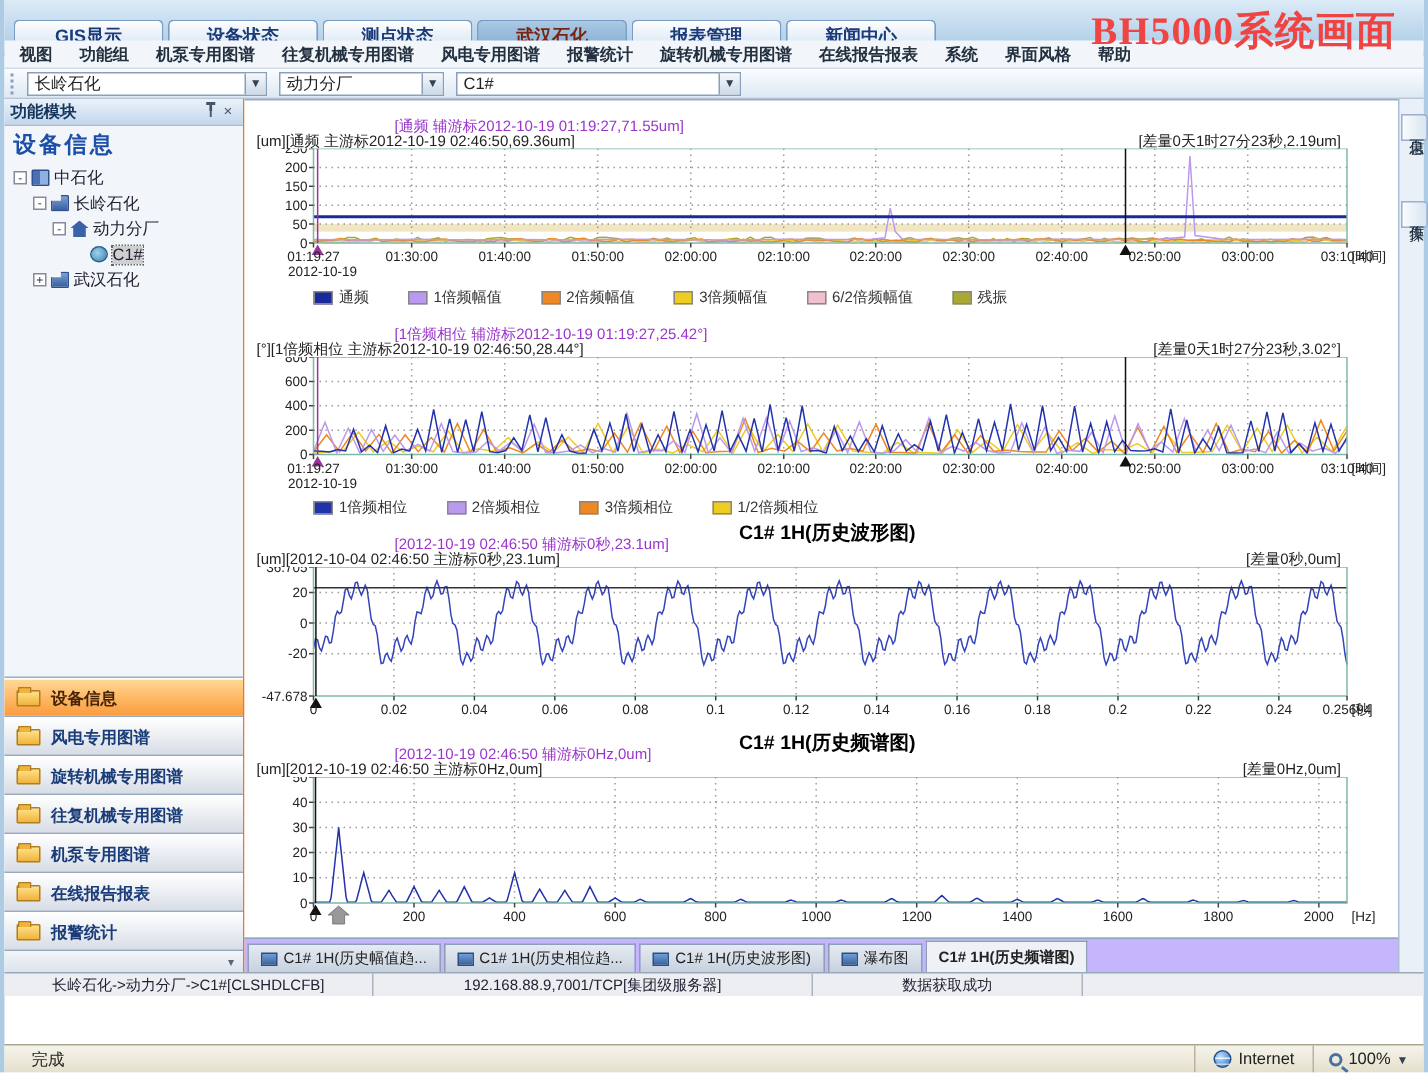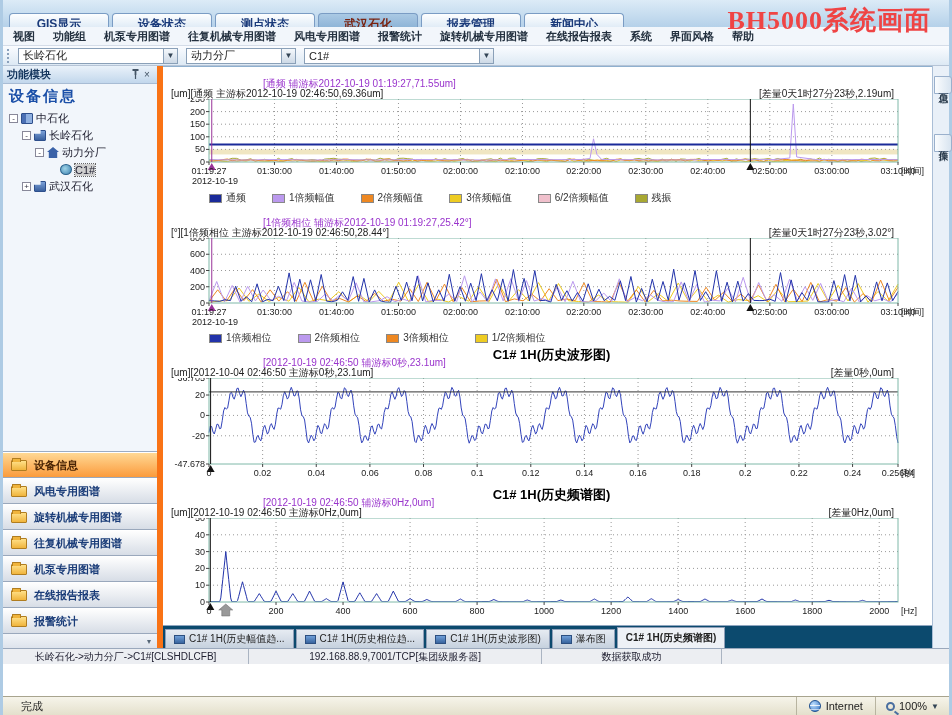--- a/index.html
+++ b/index.html
@@ -19,21 +19,21 @@
   
   .toolbar { position:absolute; left:0; right:0; top:46px; height:20px; background:linear-gradient(#fafcff,#dde9f4); border-bottom:1px solid #b6c4d6; display:flex; align-items:center; padding-left:4px; gap:8px; }
   .grip { width:3px; height:14px; border-left:2px dotted #8aa0bb; }
   .combo { height:16px; background:#fff; border:1px solid #8aa0b8; display:flex; align-items:center; font-size:11px; color:#222; }
   .combo .val { flex:1; padding:0 4px; overflow:hidden; white-space:nowrap; }
   .combo .arr { width:14px; height:100%; background:linear-gradient(#f4f8fc,#cdd9e6); border-left:1px solid #8aa0b8; font-size:8px; color:#345; display:flex; align-items:center; justify-content:center; }
 
   .title-overlay { position:absolute; top:3px; right:18px; font-family:"Liberation Serif","DejaVu Serif",serif; font-size:26px; font-weight:bold; color:#ef4444; z-index:30; letter-spacing:1px; }
 
   
-  .sidebar { position:absolute; left:0; top:66px; width:160px; bottom:67px; background:#f2f6fb; border-right:6px solid #f97316; display:flex; flex-direction:column; }
+  .sidebar { position:absolute; left:0; top:66px; width:160px; bottom:67px; background:#f2f6fb; border-right:1px solid #f97316; display:flex; flex-direction:column; }
   .panel-header { height:18px; background:linear-gradient(#eaf2fa,#c2d7ec); border-bottom:1px solid #a8bcd4; display:flex; align-items:center; padding:0 4px; }
   .panel-header .pt { flex:1; font-size:11px; font-weight:bold; color:#15365e; }
   .panel-header .ph-ic { width:12px; text-align:center; font-size:10px; color:#456; cursor:pointer; }
   .section-title { padding:3px 6px 2px; font-size:15px; font-weight:bold; color:#1c50a8; letter-spacing:2px; }
   .tree { flex:1; overflow:hidden; padding-top:2px; }
   .trow { display:flex; align-items:center; height:17px; font-size:11px; color:#223; white-space:nowrap; }
   .exp { width:9px; height:9px; border:1px solid #889; background:#fff; font-size:8px; line-height:7px; text-align:center; color:#334; margin-right:3px; flex:0 0 auto; }
   .tico { width:12px; height:11px; margin-right:3px; flex:0 0 auto; border-radius:1px; }
   .tico.org { background:linear-gradient(90deg,#4a6fb4 45%,#8fb0e0 45%); border:1px solid #2e4f8c; }
   .tico.plant { background:linear-gradient(#7aa0d8,#39609e); border:1px solid #2e4f8c; clip-path:polygon(0 35%,55% 35%,55% 0,100% 0,100% 100%,0 100%); }
@@ -58,21 +58,21 @@
   .legend { position:absolute; left:46px; bottom:1px; display:flex; gap:26px; align-items:center; }
   .legend .li { display:flex; align-items:center; gap:4px; font-size:10px; color:#333; }
   .legend .sw { width:13px; height:9px; border:1px solid #888; }
 
   
   .rightrail { position:absolute; right:0; top:66px; width:17px; bottom:67px; background:#e9f0f8; border-left:1px solid #aabed6; }
   .vtab { writing-mode:vertical-rl; font-size:10px; color:#234; background:linear-gradient(90deg,#fafcfe,#d8e4f0); border:1px solid #9ab0cc; border-radius:0 3px 3px 0; padding:8px 1px; margin:10px 0 0 1px; cursor:pointer; }
   .vtab + .vtab { margin-top:40px; }
 
   
-  .bottomtabs { position:absolute; left:160px; right:17px; top:625px; height:23px; background:#0c4a6e; border-top:1px solid #8fa6c0; display:flex; align-items:flex-end; padding:0 2px; gap:2px; }
+  .bottomtabs { position:absolute; left:160px; right:17px; top:625px; height:23px; background:#c4b5fd; border-top:1px solid #8fa6c0; display:flex; align-items:flex-end; padding:0 2px; gap:2px; }
   .btab { height:19px; display:flex; align-items:center; gap:4px; padding:0 8px; font-size:10px; color:#222; background:linear-gradient(#e6ebf2,#c6d1de); border:1px solid #8f9fb8; border-bottom:none; white-space:nowrap; cursor:pointer; }
   .btab.active { background:#eef1f6; height:21px; font-weight:bold; }
   .btico { width:11px; height:9px; background:linear-gradient(#6f9fd8,#38649e); border:1px solid #2c4f80; }
 
   
   .statusbar { position:absolute; left:0; right:0; top:648px; height:16px; background:#eceef2; border-top:1px solid #9aa8bc; display:flex; font-size:10px; color:#223; }
   .seg { border-right:1px solid #aab4c2; display:flex; align-items:center; justify-content:center; overflow:hidden; white-space:nowrap; }
 
   
   .whiteband { position:absolute; left:0; right:0; top:664px; height:32px; background:#fff; }

